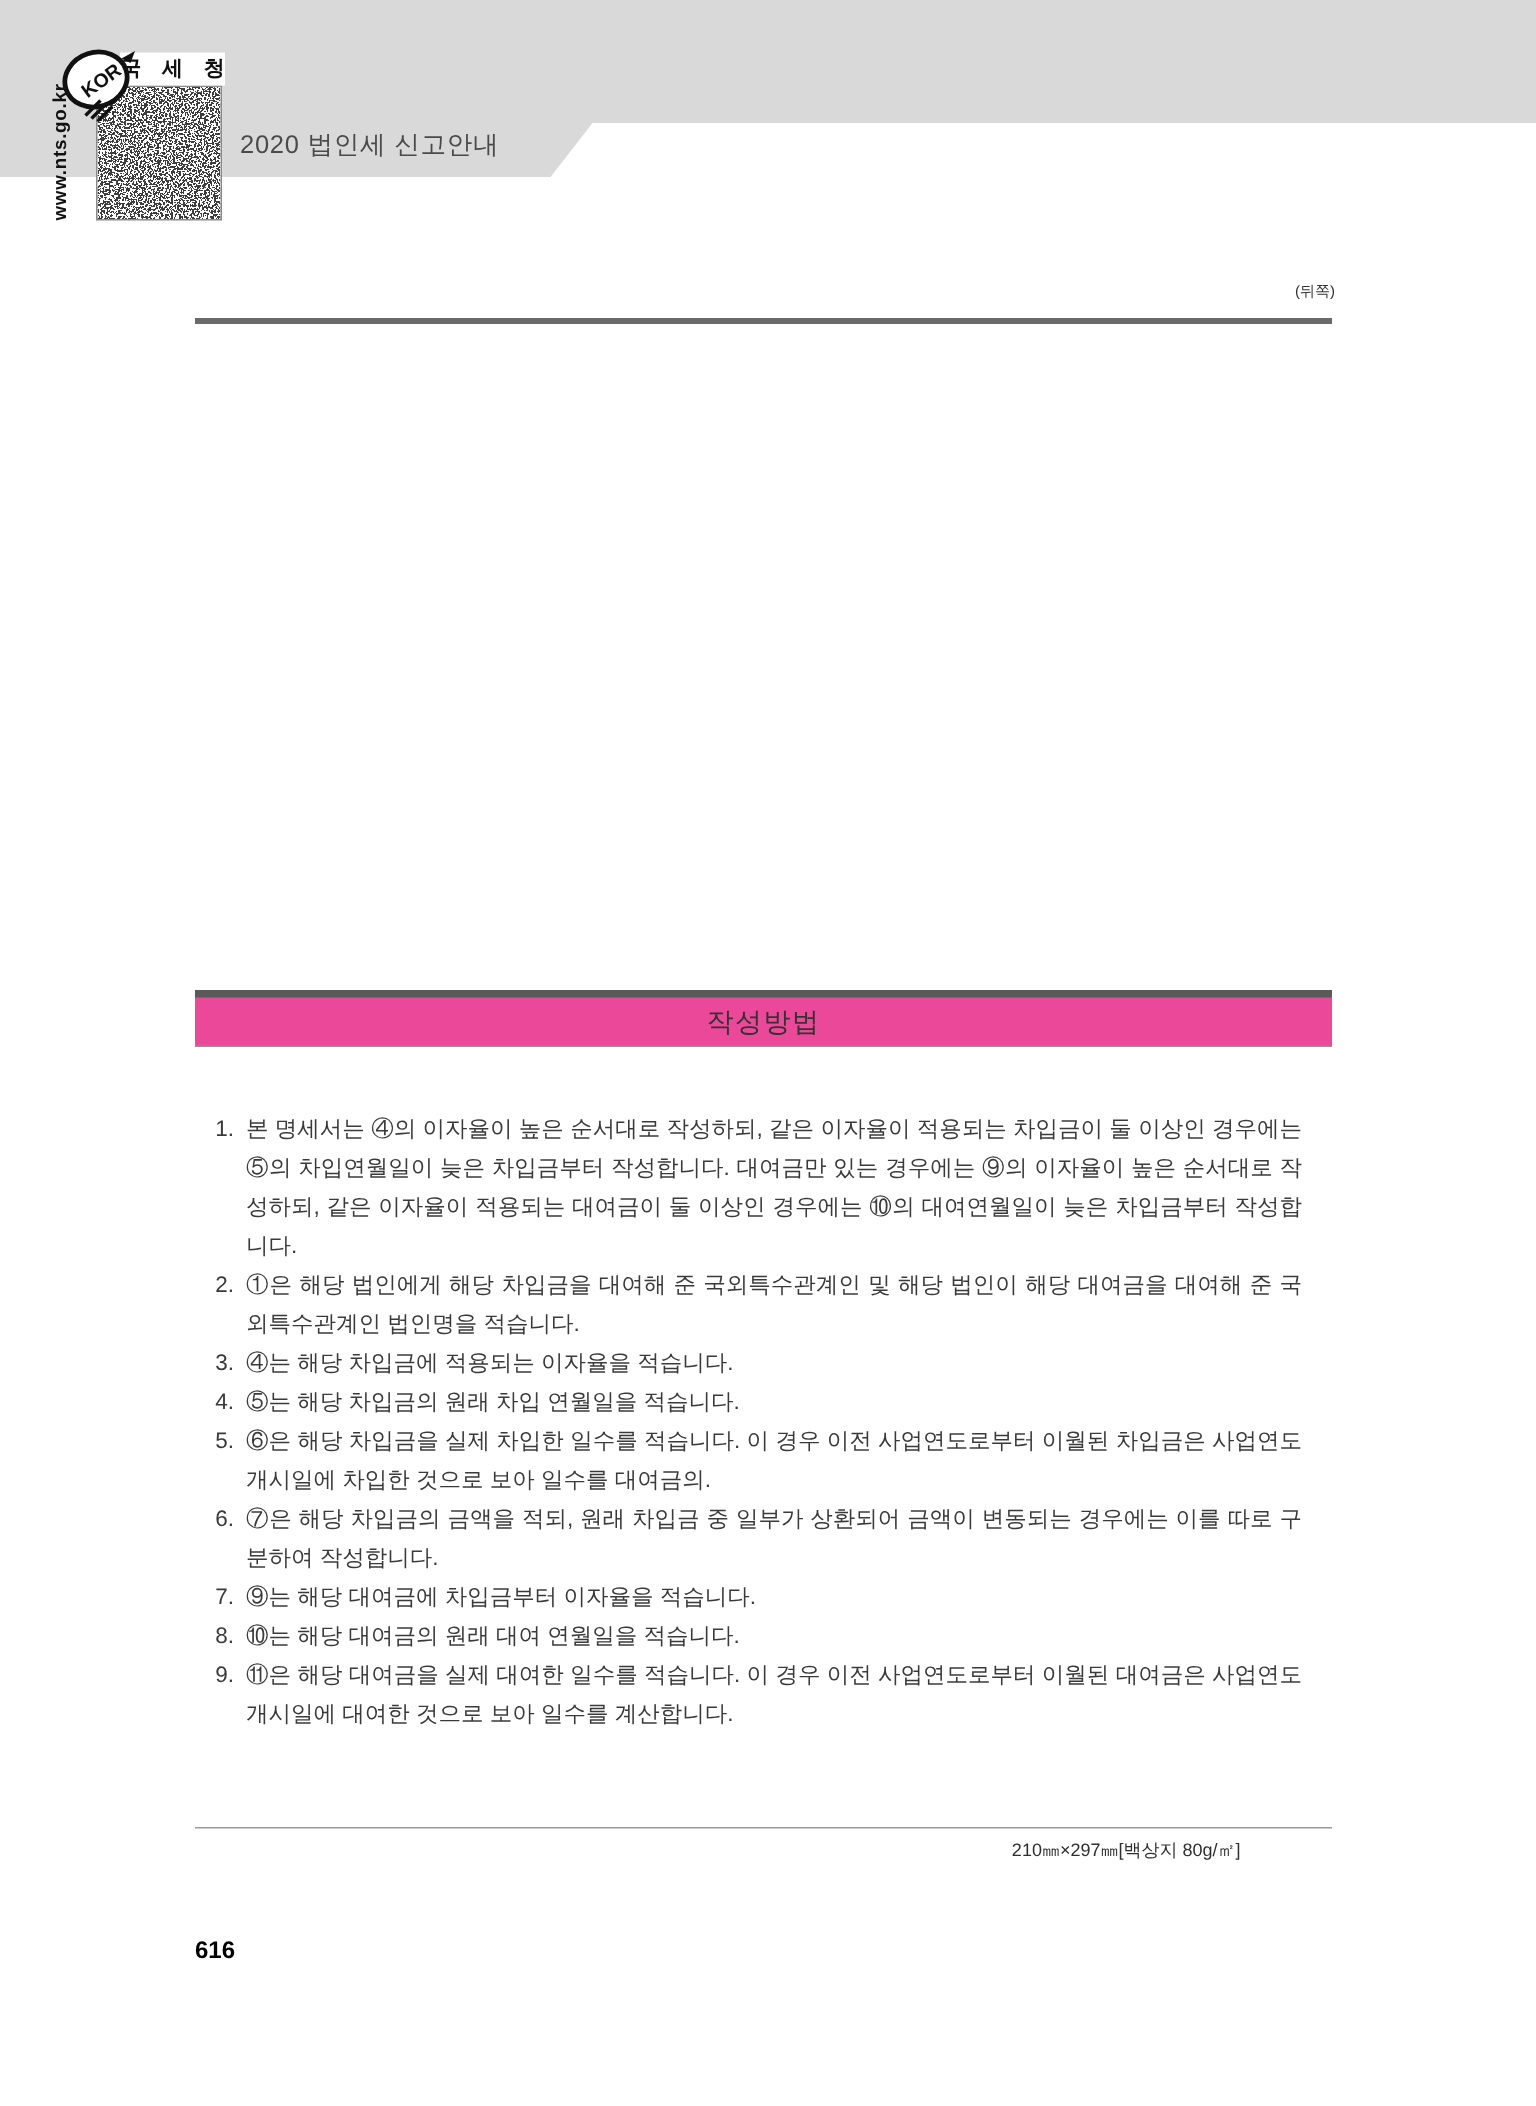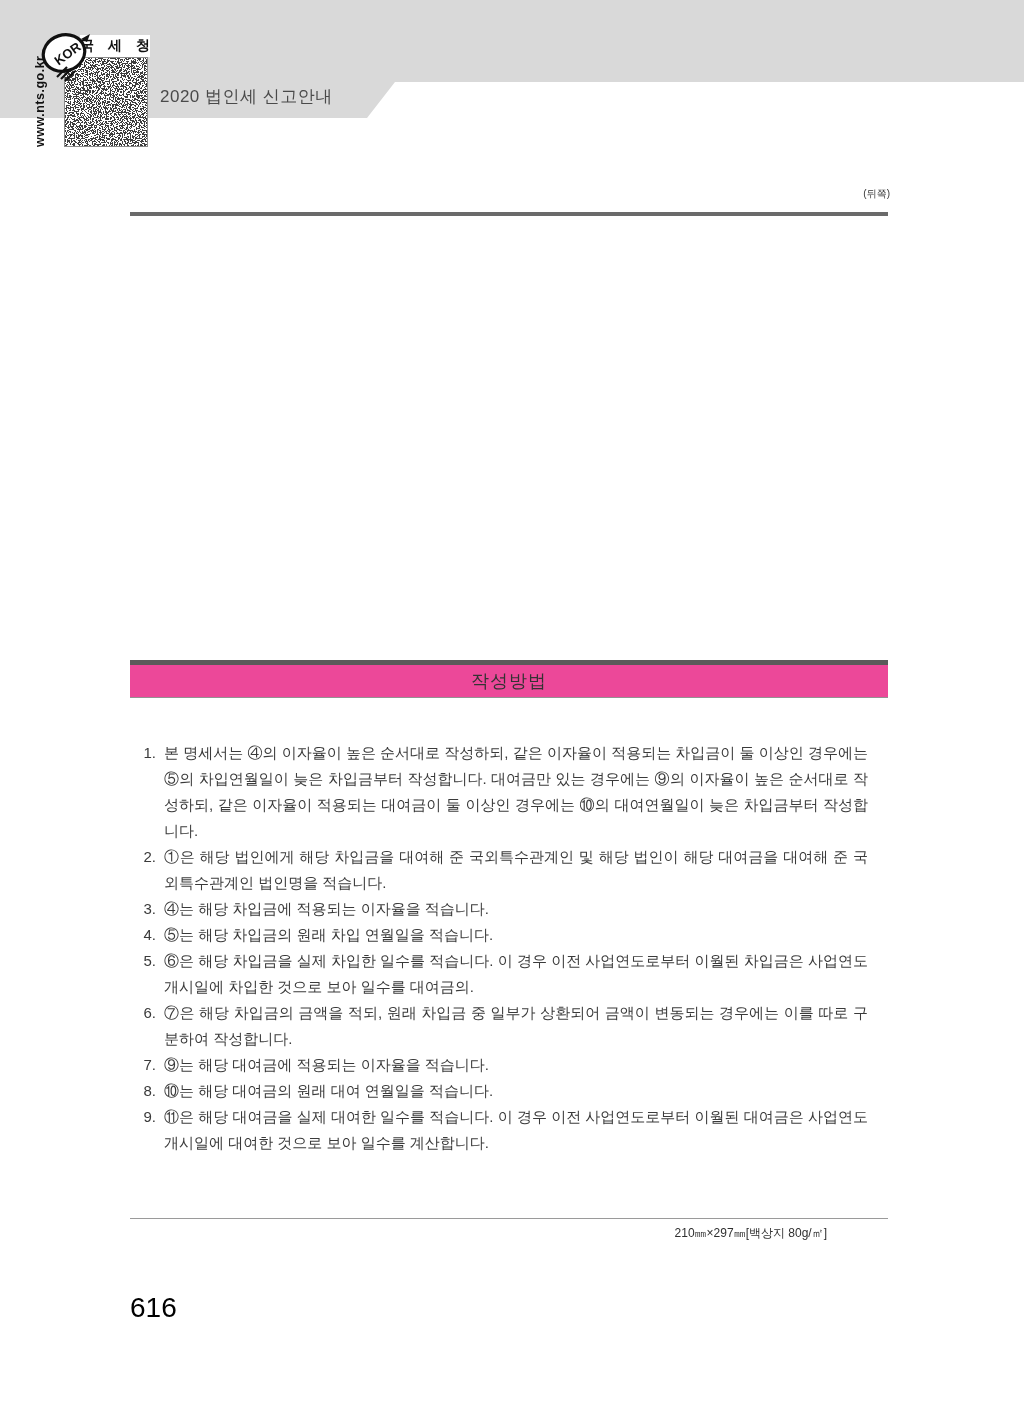--- a/index.html
+++ b/index.html
@@ -74,21 +74,21 @@
   .footer-rule{
     position:absolute;left:130px;top:1218px;width:758px;height:1px;
     background:#9a9a9a;
   }
   .paper-spec{
     position:absolute;right:197px;top:1225px;
     font-size:12px;color:#2f2f2f;white-space:nowrap;
   }
   .page-number{
     position:absolute;left:130px;top:1292px;
-    font-size:28px;font-weight:400;color:#000;
+    font-size:16px;font-weight:700;color:#000;
   }
 </style>
 </head>
 <body>
 
 <div class="page">
 
   <div class="header-band"></div>
 
   <div class="logo">
@@ -154,21 +154,21 @@
       <li class="instr-item">
         <span class="instr-num">5.</span>
         <span class="instr-text">⑥은 해당 차입금을 실제 차입한 일수를 적습니다. 이 경우 이전 사업연도로부터 이월된 차입금은 사업연도 개시일에 차입한 것으로 보아 일수를 대여금의.</span>
       </li>
       <li class="instr-item">
         <span class="instr-num">6.</span>
         <span class="instr-text">⑦은 해당 차입금의 금액을 적되, 원래 차입금 중 일부가 상환되어 금액이 변동되는 경우에는 이를 따로 구분하여 작성합니다.</span>
       </li>
       <li class="instr-item">
         <span class="instr-num">7.</span>
-        <span class="instr-text">⑨는 해당 대여금에 적용되는 이자율을 적습니다.</span>
+        <span class="instr-text">⑨는 해당 대여금에 차입금부터 이자율을 적습니다.</span>
       </li>
       <li class="instr-item">
         <span class="instr-num">8.</span>
         <span class="instr-text">⑩는 해당 대여금의 원래 대여 연월일을 적습니다.</span>
       </li>
       <li class="instr-item">
         <span class="instr-num">9.</span>
         <span class="instr-text">⑪은 해당 대여금을 실제 대여한 일수를 적습니다. 이 경우 이전 사업연도로부터 이월된 대여금은 사업연도 개시일에 대여한 것으로 보아 일수를 계산합니다.</span>
       </li>
     </ol>

